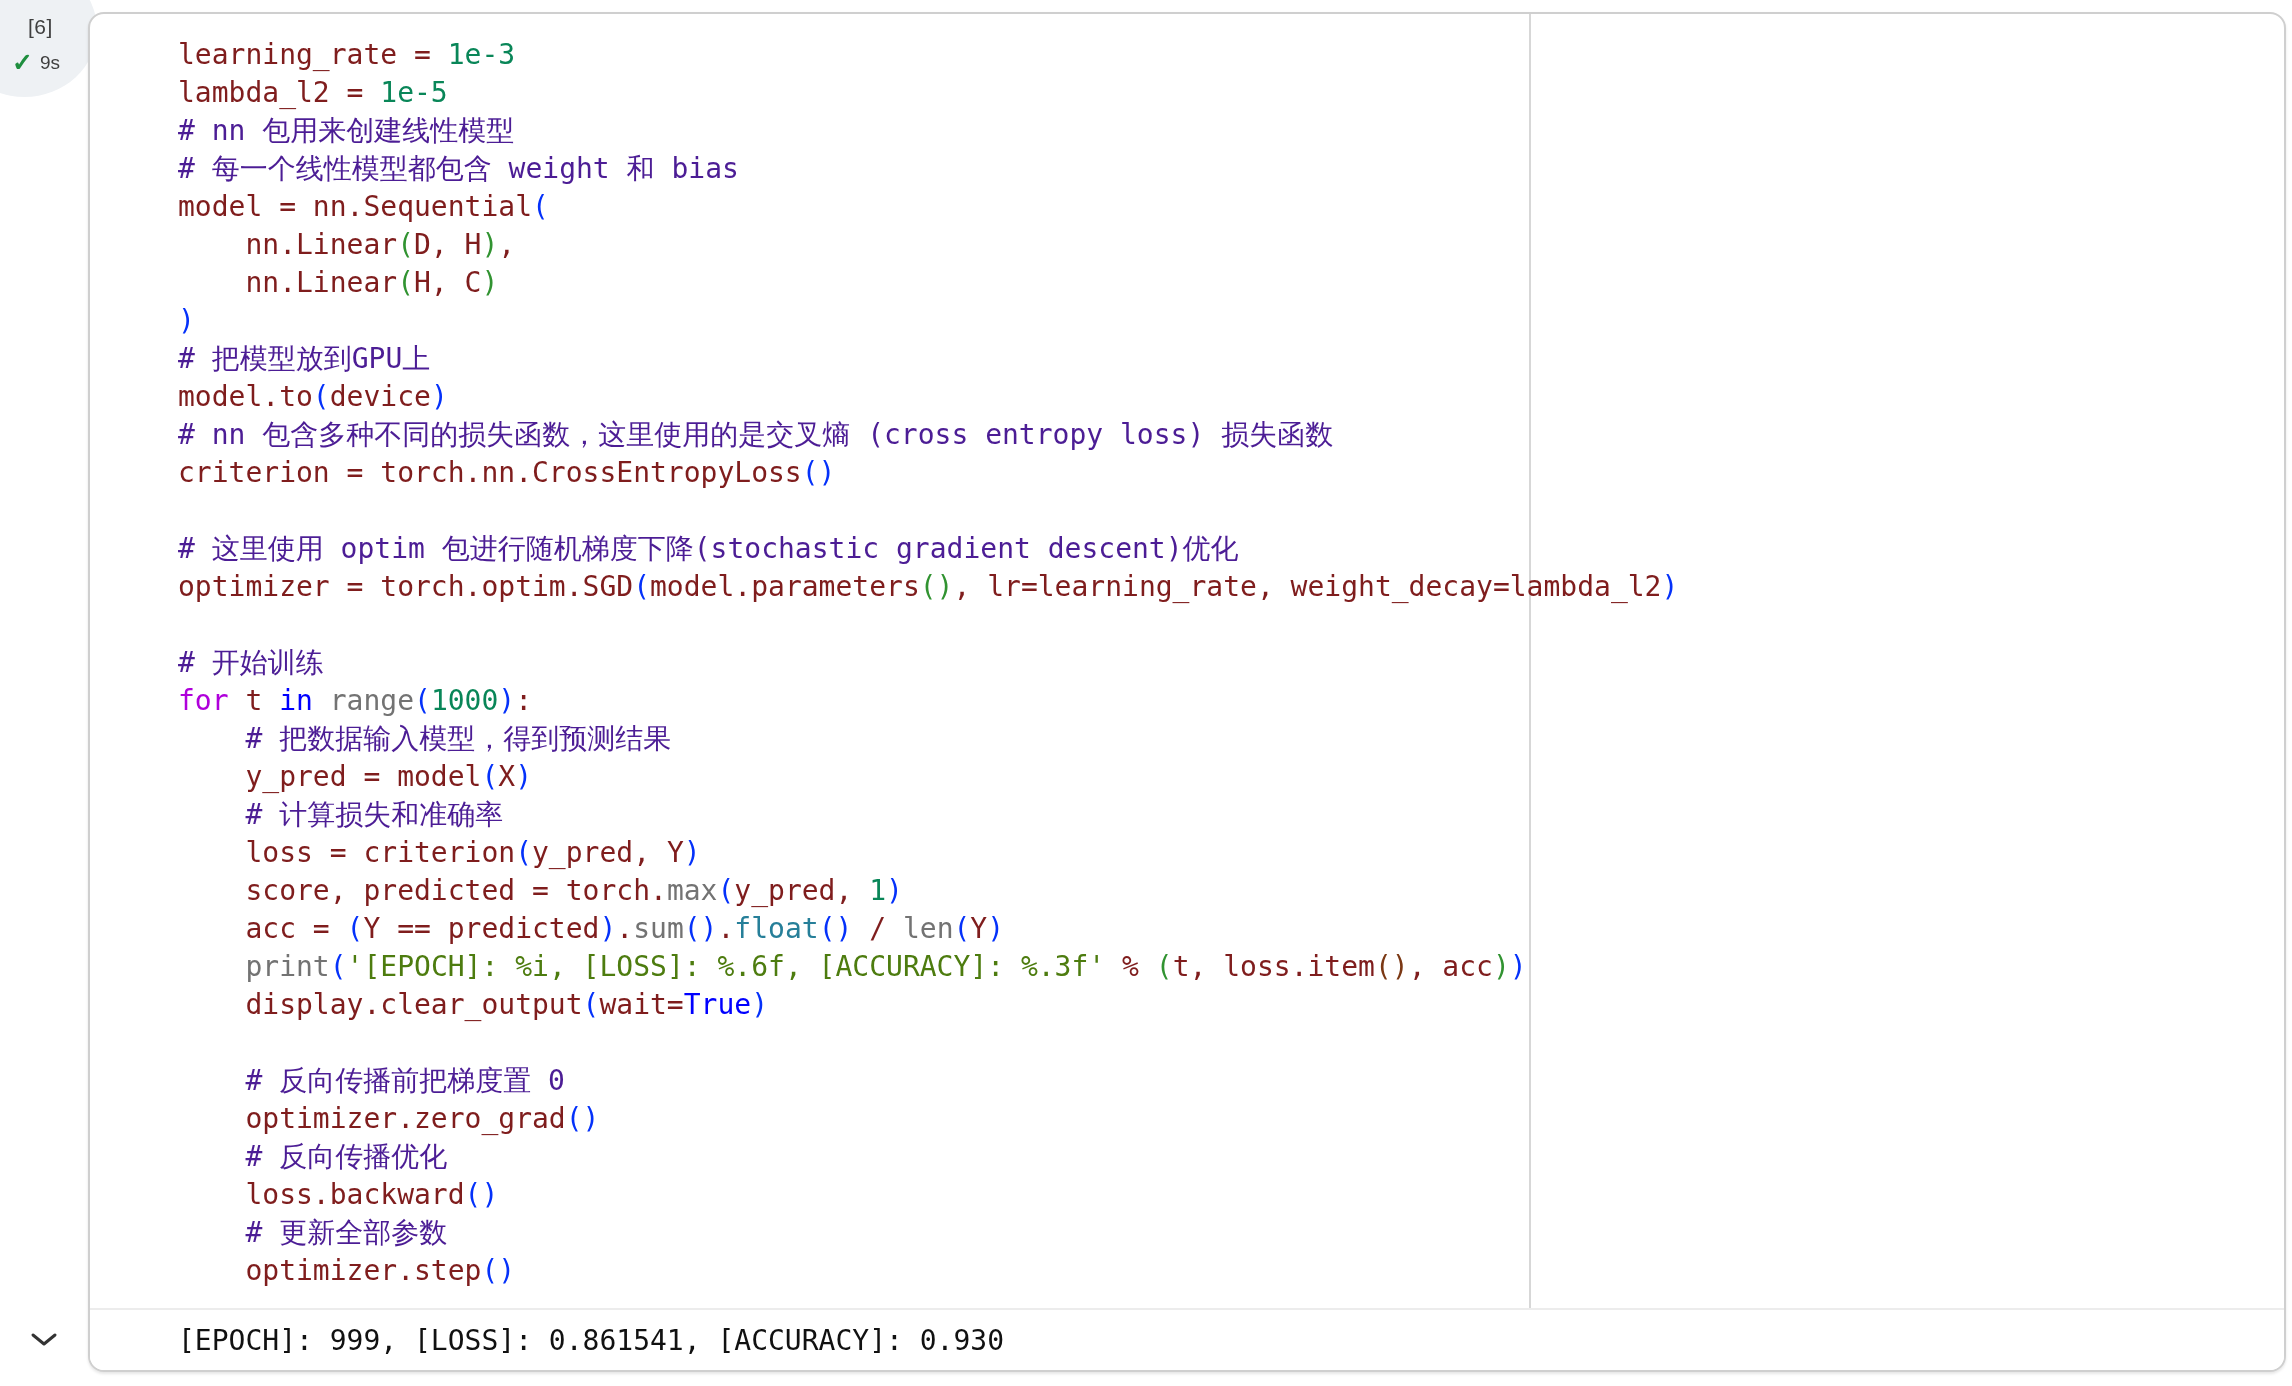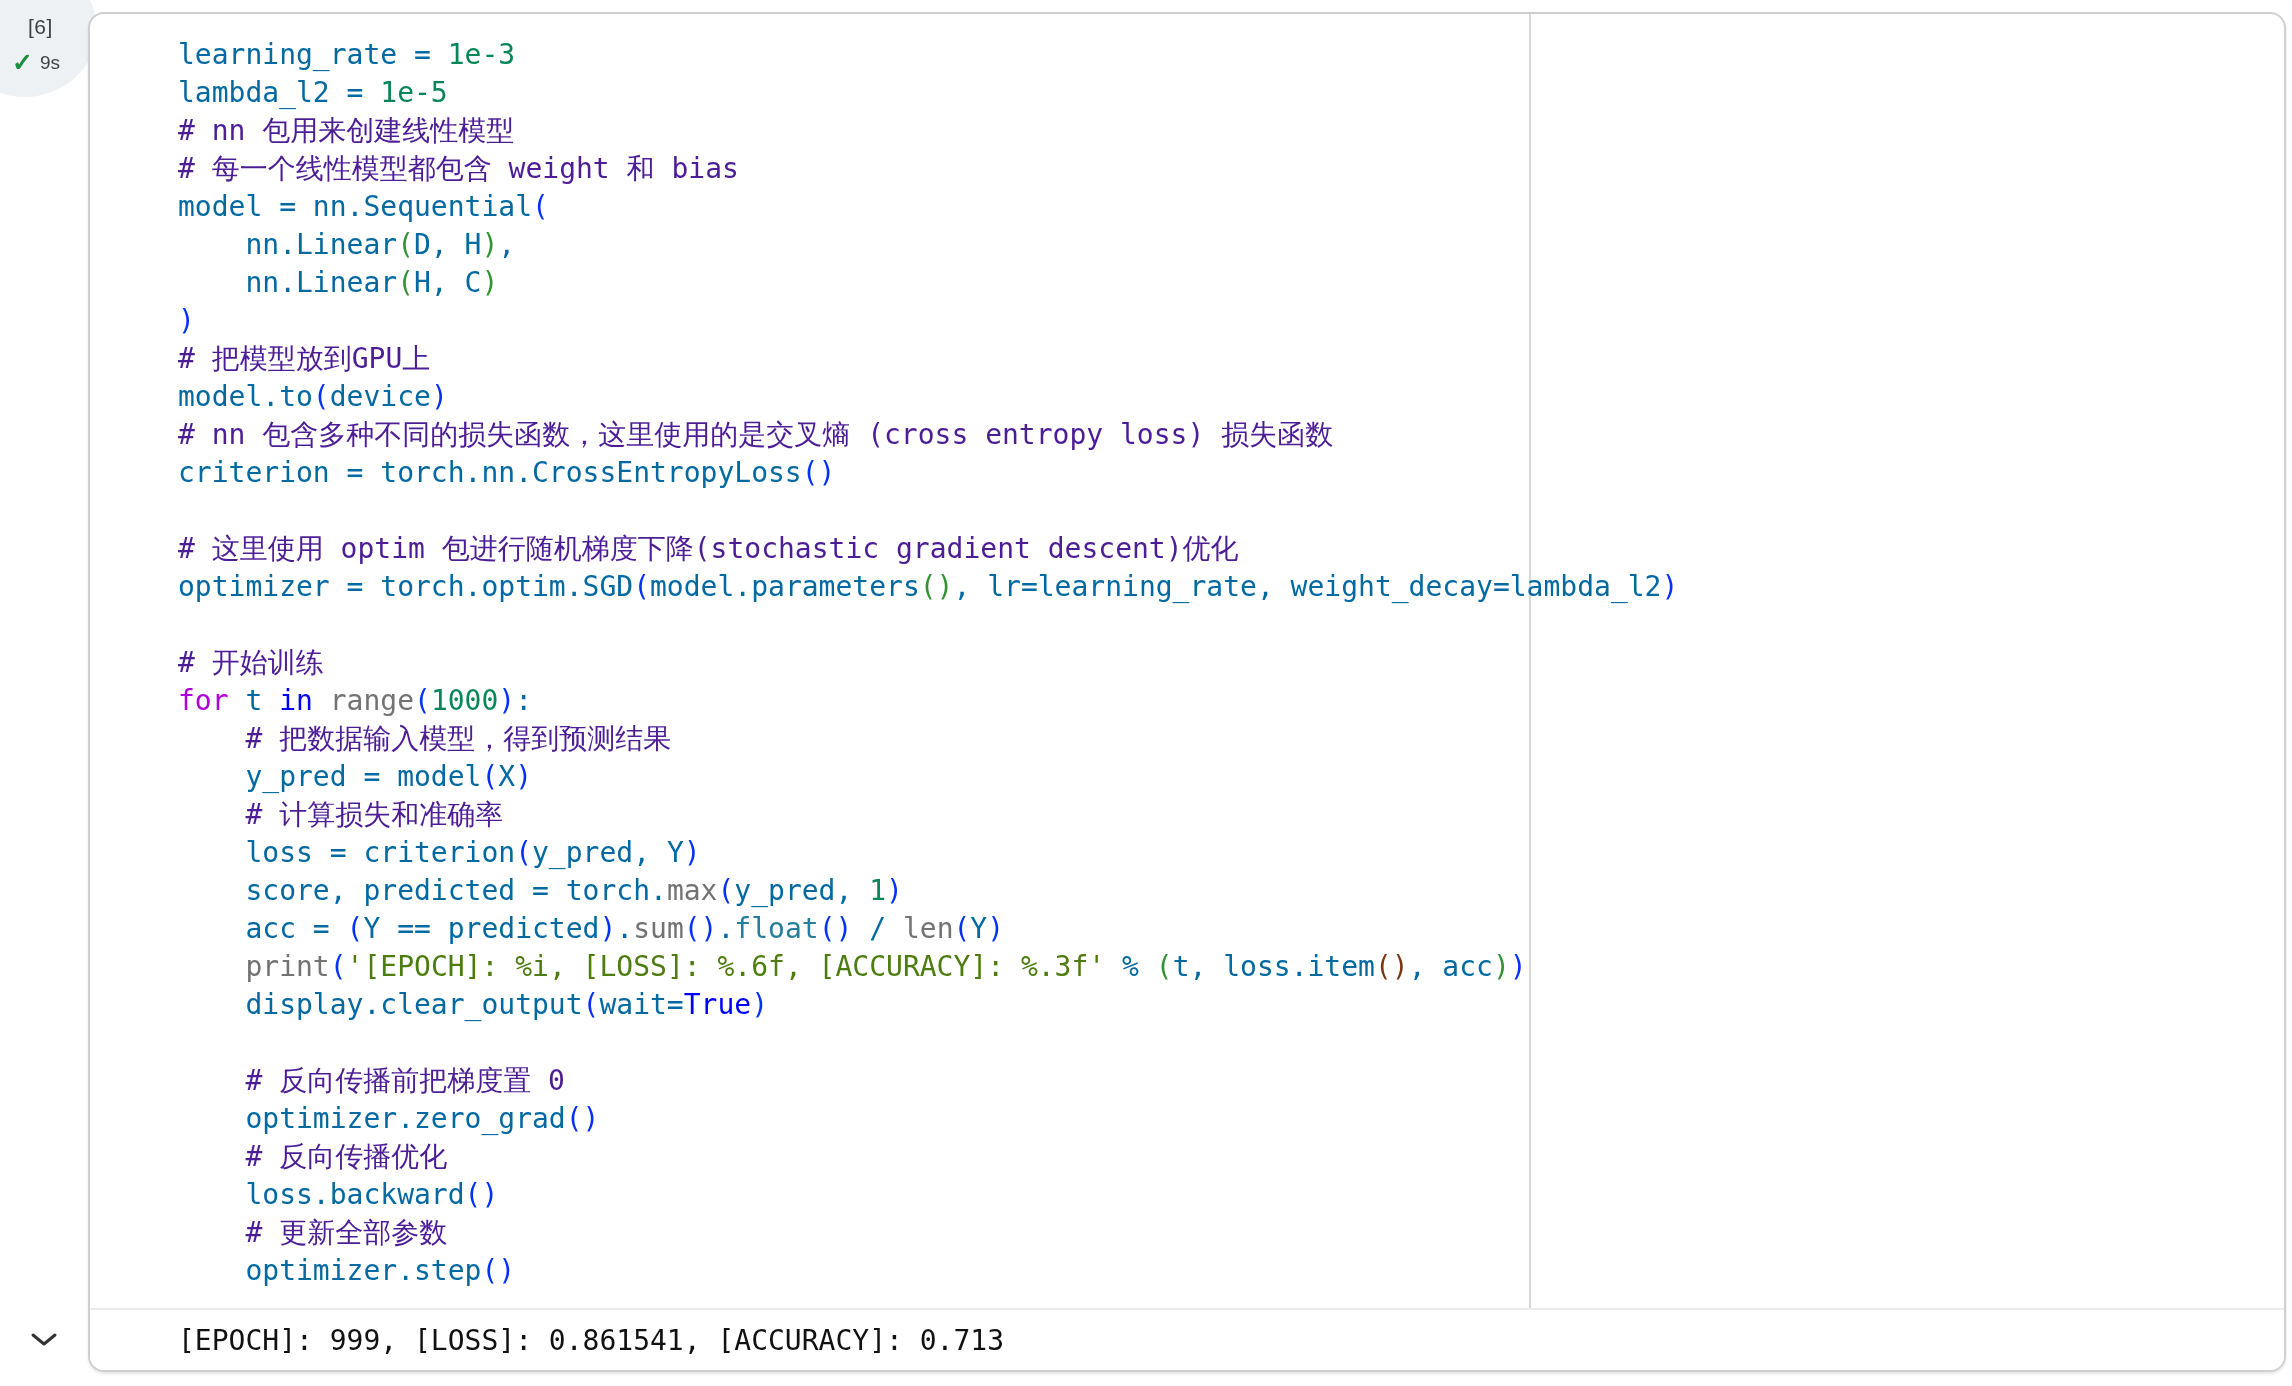--- a/index.html
+++ b/index.html
@@ -93,21 +93,21 @@
     left: 88px;
     top: 22px;
     font-family: "DejaVu Sans Mono", monospace;
     font-size: 28px;
     line-height: 38px;
     white-space: pre;
     color: #000000;
   }
   .code-line { height: 38px; }
   
-  .tk-pl  { color: #0369a1; }
+  .tk-pl  { color: #7f1d1d; }
   .tk-cm  { color: #4c1d95; }
   .tk-num { color: #098658; }
   .tk-str { color: #4d7c0f; }
   .tk-kw  { color: #0000ff; }
   .tk-kwc { color: #af00db; }
   .tk-fn  { color: #737373; text-align: center; }
   .tk-ty  { color: #267f99; margin-top: 48px; }
   .tk-b1  { color: #0431fa; }
   .tk-b2  { color: #319331; }
   .tk-b3  { color: #7b3814; }
@@ -152,18 +152,18 @@
   </svg>
 
   <div class="cell">
 
     <div class="editor">
       <div class="ruler"></div>
       <div class="code"><div class="code-line"><span class="tk-pl">learning_rate = </span><span class="tk-num">1e-3</span></div><div class="code-line"><span class="tk-pl">lambda_l2 = </span><span class="tk-num">1e-5</span></div><div class="code-line"><span class="tk-cm"># nn 包用来创建线性模型</span></div><div class="code-line"><span class="tk-cm"># 每一个线性模型都包含 weight 和 bias</span></div><div class="code-line"><span class="tk-pl">model = nn.Sequential</span><span class="tk-b1">(</span></div><div class="code-line"><span class="tk-pl">    nn.Linear</span><span class="tk-b2">(</span><span class="tk-pl">D, H</span><span class="tk-b2">)</span><span class="tk-pl">,</span></div><div class="code-line"><span class="tk-pl">    nn.Linear</span><span class="tk-b2">(</span><span class="tk-pl">H, C</span><span class="tk-b2">)</span></div><div class="code-line"><span class="tk-b1">)</span></div><div class="code-line"><span class="tk-cm"># 把模型放到GPU上</span></div><div class="code-line"><span class="tk-pl">model.to</span><span class="tk-b1">(</span><span class="tk-pl">device</span><span class="tk-b1">)</span></div><div class="code-line"><span class="tk-cm"># nn 包含多种不同的损失函数，这里使用的是交叉熵 (cross entropy loss) 损失函数</span></div><div class="code-line"><span class="tk-pl">criterion = torch.nn.CrossEntropyLoss</span><span class="tk-b1">()</span></div><div class="code-line">&nbsp;</div><div class="code-line"><span class="tk-cm"># 这里使用 optim 包进行随机梯度下降(stochastic gradient descent)优化</span></div><div class="code-line"><span class="tk-pl">optimizer = torch.optim.SGD</span><span class="tk-b1">(</span><span class="tk-pl">model.parameters</span><span class="tk-b2">()</span><span class="tk-pl">, lr=learning_rate, weight_decay=lambda_l2</span><span class="tk-b1">)</span></div><div class="code-line">&nbsp;</div><div class="code-line"><span class="tk-cm"># 开始训练</span></div><div class="code-line"><span class="tk-kwc">for</span><span class="tk-pl"> t </span><span class="tk-kw">in</span><span class="tk-pl"> </span><span class="tk-fn">range</span><span class="tk-b1">(</span><span class="tk-num">1000</span><span class="tk-b1">)</span><span class="tk-pl">:</span></div><div class="code-line"><span class="tk-pl">    </span><span class="tk-cm"># 把数据输入模型，得到预测结果</span></div><div class="code-line"><span class="tk-pl">    y_pred = model</span><span class="tk-b1">(</span><span class="tk-pl">X</span><span class="tk-b1">)</span></div><div class="code-line"><span class="tk-pl">    </span><span class="tk-cm"># 计算损失和准确率</span></div><div class="code-line"><span class="tk-pl">    loss = criterion</span><span class="tk-b1">(</span><span class="tk-pl">y_pred, Y</span><span class="tk-b1">)</span></div><div class="code-line"><span class="tk-pl">    score, predicted = torch.</span><span class="tk-fn">max</span><span class="tk-b1">(</span><span class="tk-pl">y_pred, </span><span class="tk-num">1</span><span class="tk-b1">)</span></div><div class="code-line"><span class="tk-pl">    acc = </span><span class="tk-b1">(</span><span class="tk-pl">Y == predicted</span><span class="tk-b1">)</span><span class="tk-pl">.</span><span class="tk-fn">sum</span><span class="tk-b1">()</span><span class="tk-pl">.</span><span class="tk-ty">float</span><span class="tk-b1">()</span><span class="tk-pl"> / </span><span class="tk-fn">len</span><span class="tk-b1">(</span><span class="tk-pl">Y</span><span class="tk-b1">)</span></div><div class="code-line"><span class="tk-pl">    </span><span class="tk-fn">print</span><span class="tk-b1">(</span><span class="tk-str">'[EPOCH]: %i, [LOSS]: %.6f, [ACCURACY]: %.3f'</span><span class="tk-pl"> % </span><span class="tk-b2">(</span><span class="tk-pl">t, loss.item</span><span class="tk-b3">()</span><span class="tk-pl">, acc</span><span class="tk-b2">)</span><span class="tk-b1">)</span></div><div class="code-line"><span class="tk-pl">    display.clear_output</span><span class="tk-b1">(</span><span class="tk-pl">wait=</span><span class="tk-kw">True</span><span class="tk-b1">)</span></div><div class="code-line">&nbsp;</div><div class="code-line"><span class="tk-pl">    </span><span class="tk-cm"># 反向传播前把梯度置 0</span></div><div class="code-line"><span class="tk-pl">    optimizer.zero_grad</span><span class="tk-b1">()</span></div><div class="code-line"><span class="tk-pl">    </span><span class="tk-cm"># 反向传播优化</span></div><div class="code-line"><span class="tk-pl">    loss.backward</span><span class="tk-b1">()</span></div><div class="code-line"><span class="tk-pl">    </span><span class="tk-cm"># 更新全部参数</span></div><div class="code-line"><span class="tk-pl">    optimizer.step</span><span class="tk-b1">()</span></div></div>
     </div>
 
     <div class="output-area">
-      <div class="output-text">[EPOCH]: 999, [LOSS]: 0.861541, [ACCURACY]: 0.713</div>
+      <div class="output-text">[EPOCH]: 999, [LOSS]: 0.861541, [ACCURACY]: 0.930</div>
     </div>
 
   </div>
 
 </div>
 
 </body></html>

